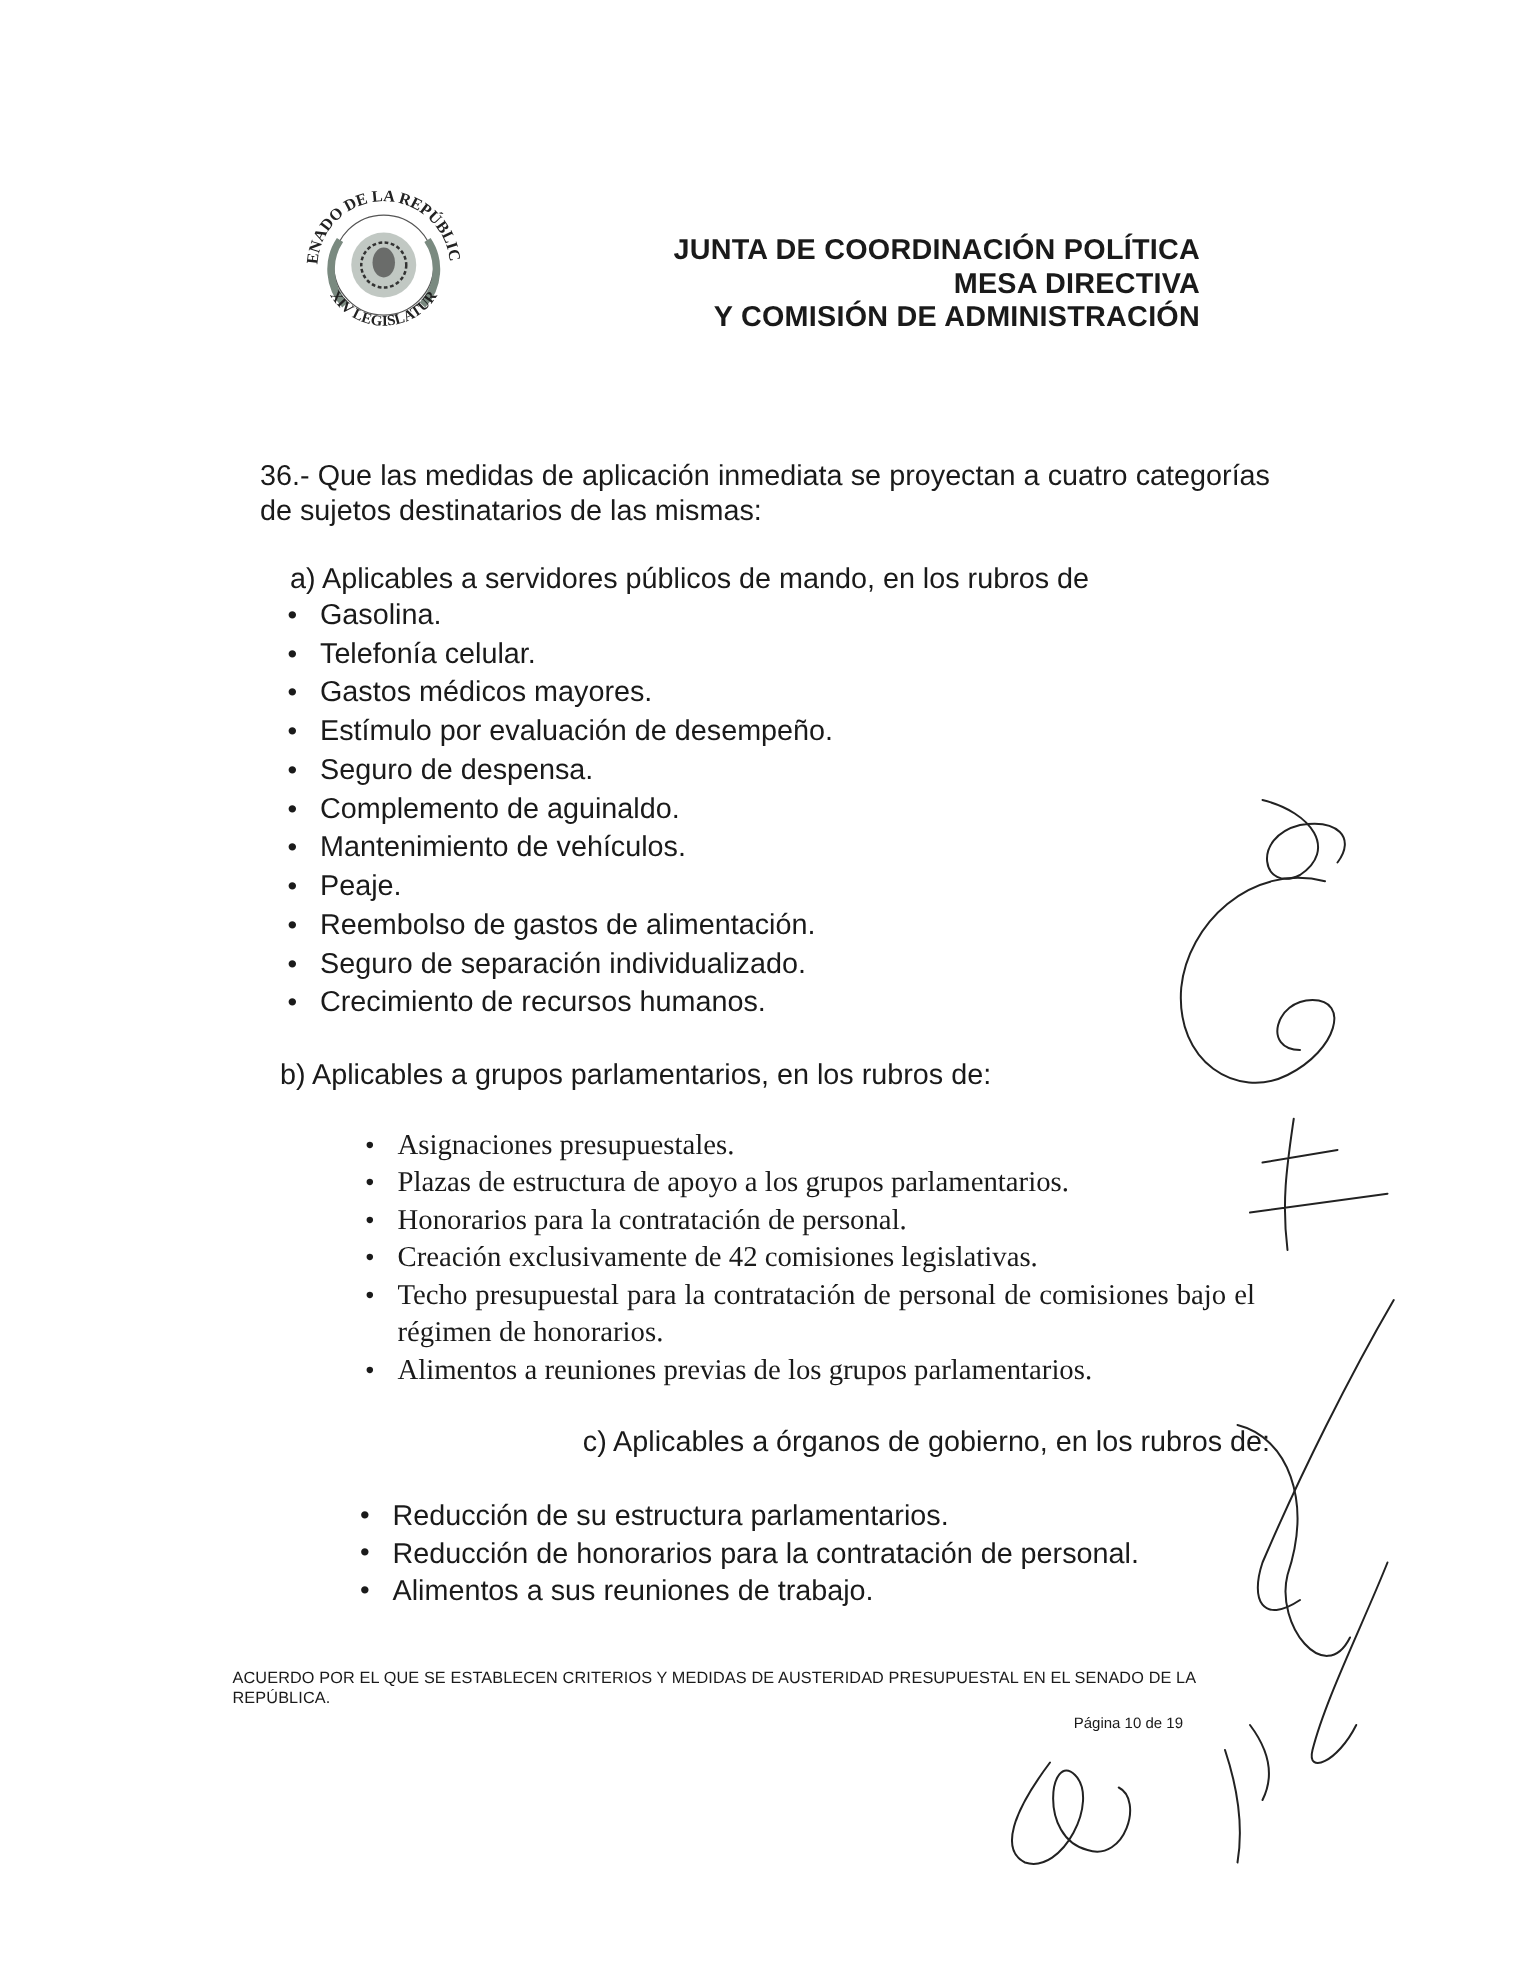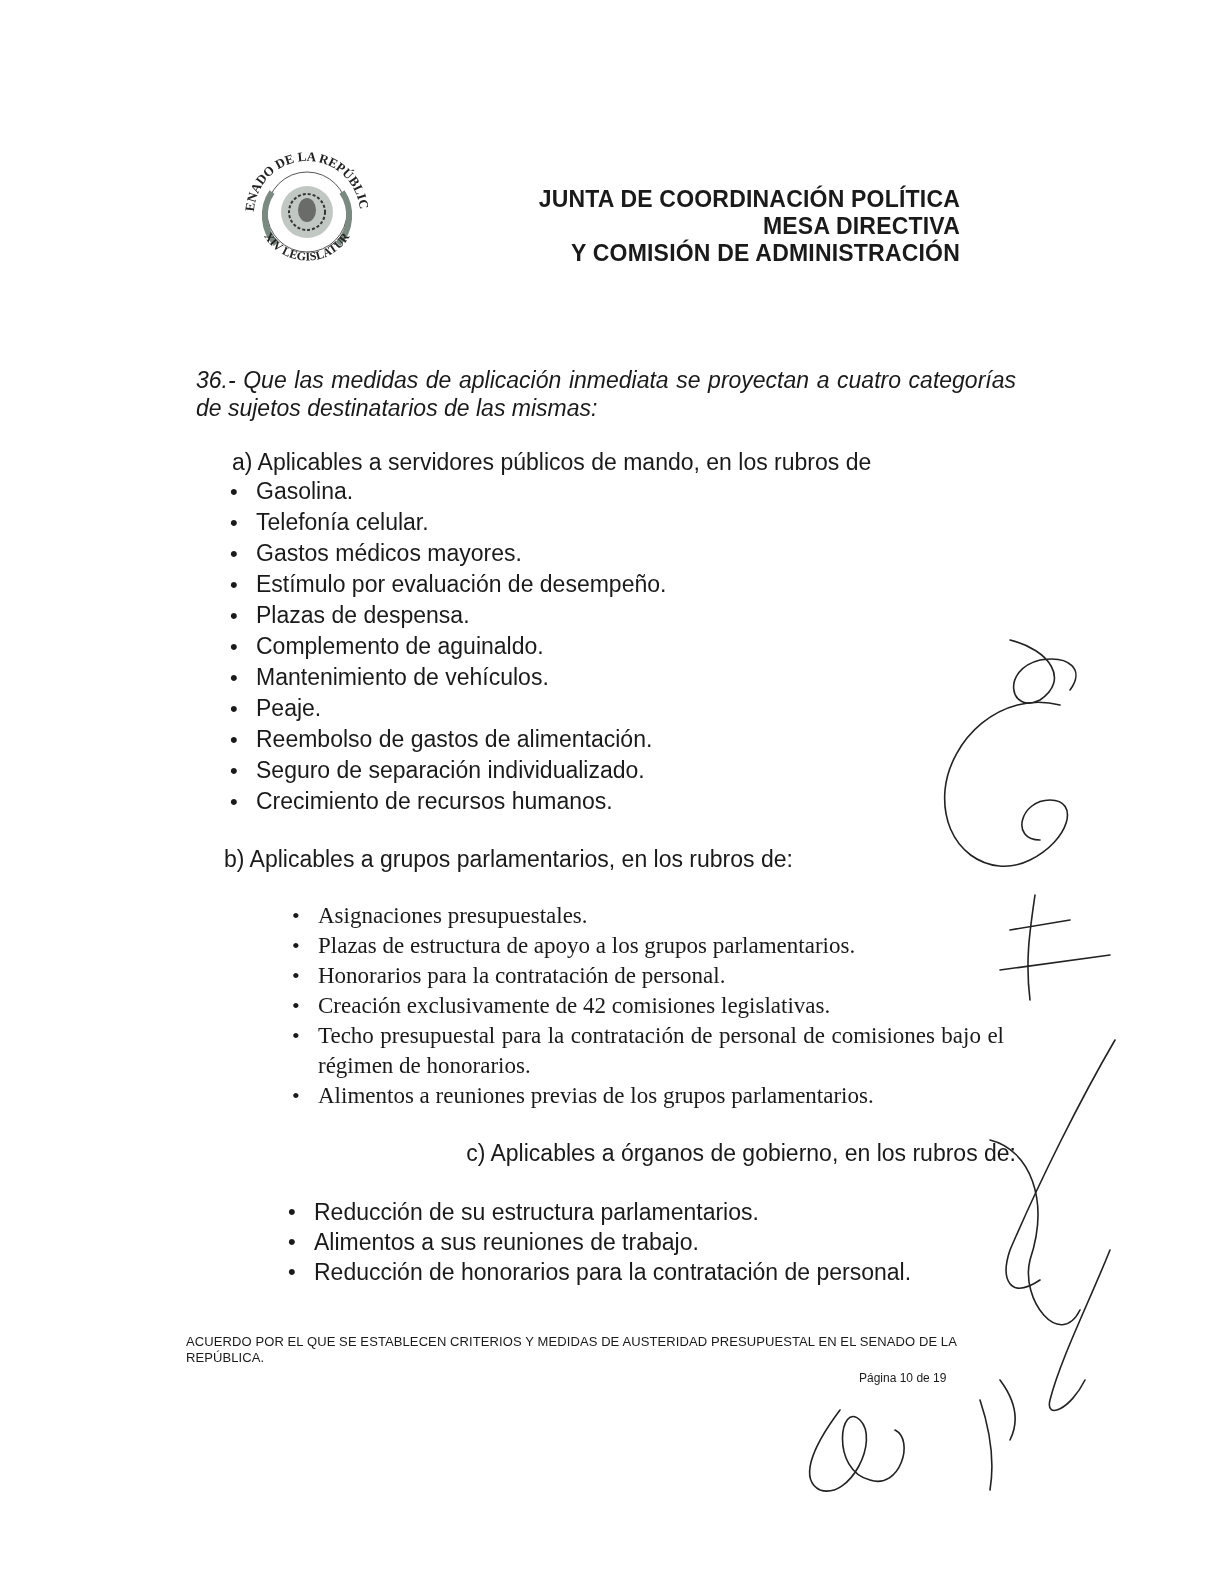--- a/index.html
+++ b/index.html
@@ -2,21 +2,21 @@
 <html><head>
 <meta charset="utf-8">
 <style>
   html, body { margin: 0; padding: 0; background: #ffffff; }
   body { width: 1224px; height: 1584px; position: relative; overflow: hidden;
          font-family: "Liberation Sans", sans-serif; color: #1a1a1a; }
   .seal { position: absolute; left: 238px; top: 140px; width: 138px; height: 138px; }
   .header { position: absolute; left: 470px; top: 186px; width: 490px; text-align: right;
             font-weight: bold; font-size: 23px; line-height: 27px; letter-spacing: 0.2px; }
   .body-text { position: absolute; left: 196px; top: 366px; width: 820px; font-size: 23px; line-height: 28px; }
-  .intro { text-align: justify; text-align-last: left; margin: 0 0 26px 0; font-style: italic; }
+  .intro { text-align: justify; text-align-last: left; margin: 0 0 26px 12px; }
   .section { margin: 0; }
   .section-title { margin: 0 0 0 36px; }
   ul { list-style: none; margin: 0; padding: 0; }
   li { position: relative; padding-left: 0; }
   li::before { content: "\2022"; position: absolute; left: -26px; top: 0; font-size: 22px; }
   .list-a { margin-left: 60px; margin-bottom: 28px; line-height: 31px; }
   .list-b { margin-left: 122px; margin-top: 28px; margin-bottom: 28px; width: 686px; line-height: 30px; font-family: Liberation Serif, serif; }
   .list-b li.justify { text-align: justify; text-align-last: left; }
   .list-c { margin-left: 118px; margin-top: 30px; line-height: 30px; }
   .sec-b-title { margin-left: 28px; }
@@ -57,21 +57,21 @@
 <div class="body-text">
   <p class="intro">36.- Que las medidas de aplicación inmediata se proyectan a cuatro categorías de sujetos destinatarios de las mismas:</p>
 
   <div class="section">
     <p class="section-title">a) Aplicables a servidores públicos de mando, en los rubros de</p>
     <ul class="list-a">
       <li>Gasolina.</li>
       <li>Telefonía celular.</li>
       <li>Gastos médicos mayores.</li>
       <li>Estímulo por evaluación de desempeño.</li>
-      <li>Plazas de despensa.</li>
+      <li>Seguro de despensa.</li>
       <li>Complemento de aguinaldo.</li>
       <li>Mantenimiento de vehículos.</li>
       <li>Peaje.</li>
       <li>Reembolso de gastos de alimentación.</li>
       <li>Seguro de separación individualizado.</li>
       <li>Crecimiento de recursos humanos.</li>
     </ul>
   </div>
 
   <div class="section">
@@ -83,22 +83,22 @@
       <li>Creación exclusivamente de 42 comisiones legislativas.</li>
       <li class="justify">Techo presupuestal para la contratación de personal de comisiones bajo el régimen de honorarios.</li>
       <li>Alimentos a reuniones previas de los grupos parlamentarios.</li>
     </ul>
   </div>
 
   <div class="section">
     <p class="section-title sec-c-title">c) Aplicables a órganos de gobierno, en los rubros de:</p>
     <ul class="list-c">
       <li>Reducción de su estructura parlamentarios.</li>
+      <li>Reducción de honorarios para la contratación de personal.</li>
       <li>Alimentos a sus reuniones de trabajo.</li>
-      <li>Reducción de honorarios para la contratación de personal.</li>
     </ul>
   </div>
 </div>
 
 <div class="footer">Acuerdo por el que se establecen criterios y medidas de austeridad presupuestal en el Senado de la República.</div>
 <div class="page-num">Página 10 de 19</div>
 
 <svg class="sigs" viewBox="0 0 1224 1584">
   <g fill="none" stroke="#222" stroke-width="1.6" stroke-linecap="round">
     <path d="M1010 640 C1050 650, 1070 680, 1040 700 C1010 715, 1000 670, 1040 660 C1070 655, 1085 670, 1070 690"></path>

